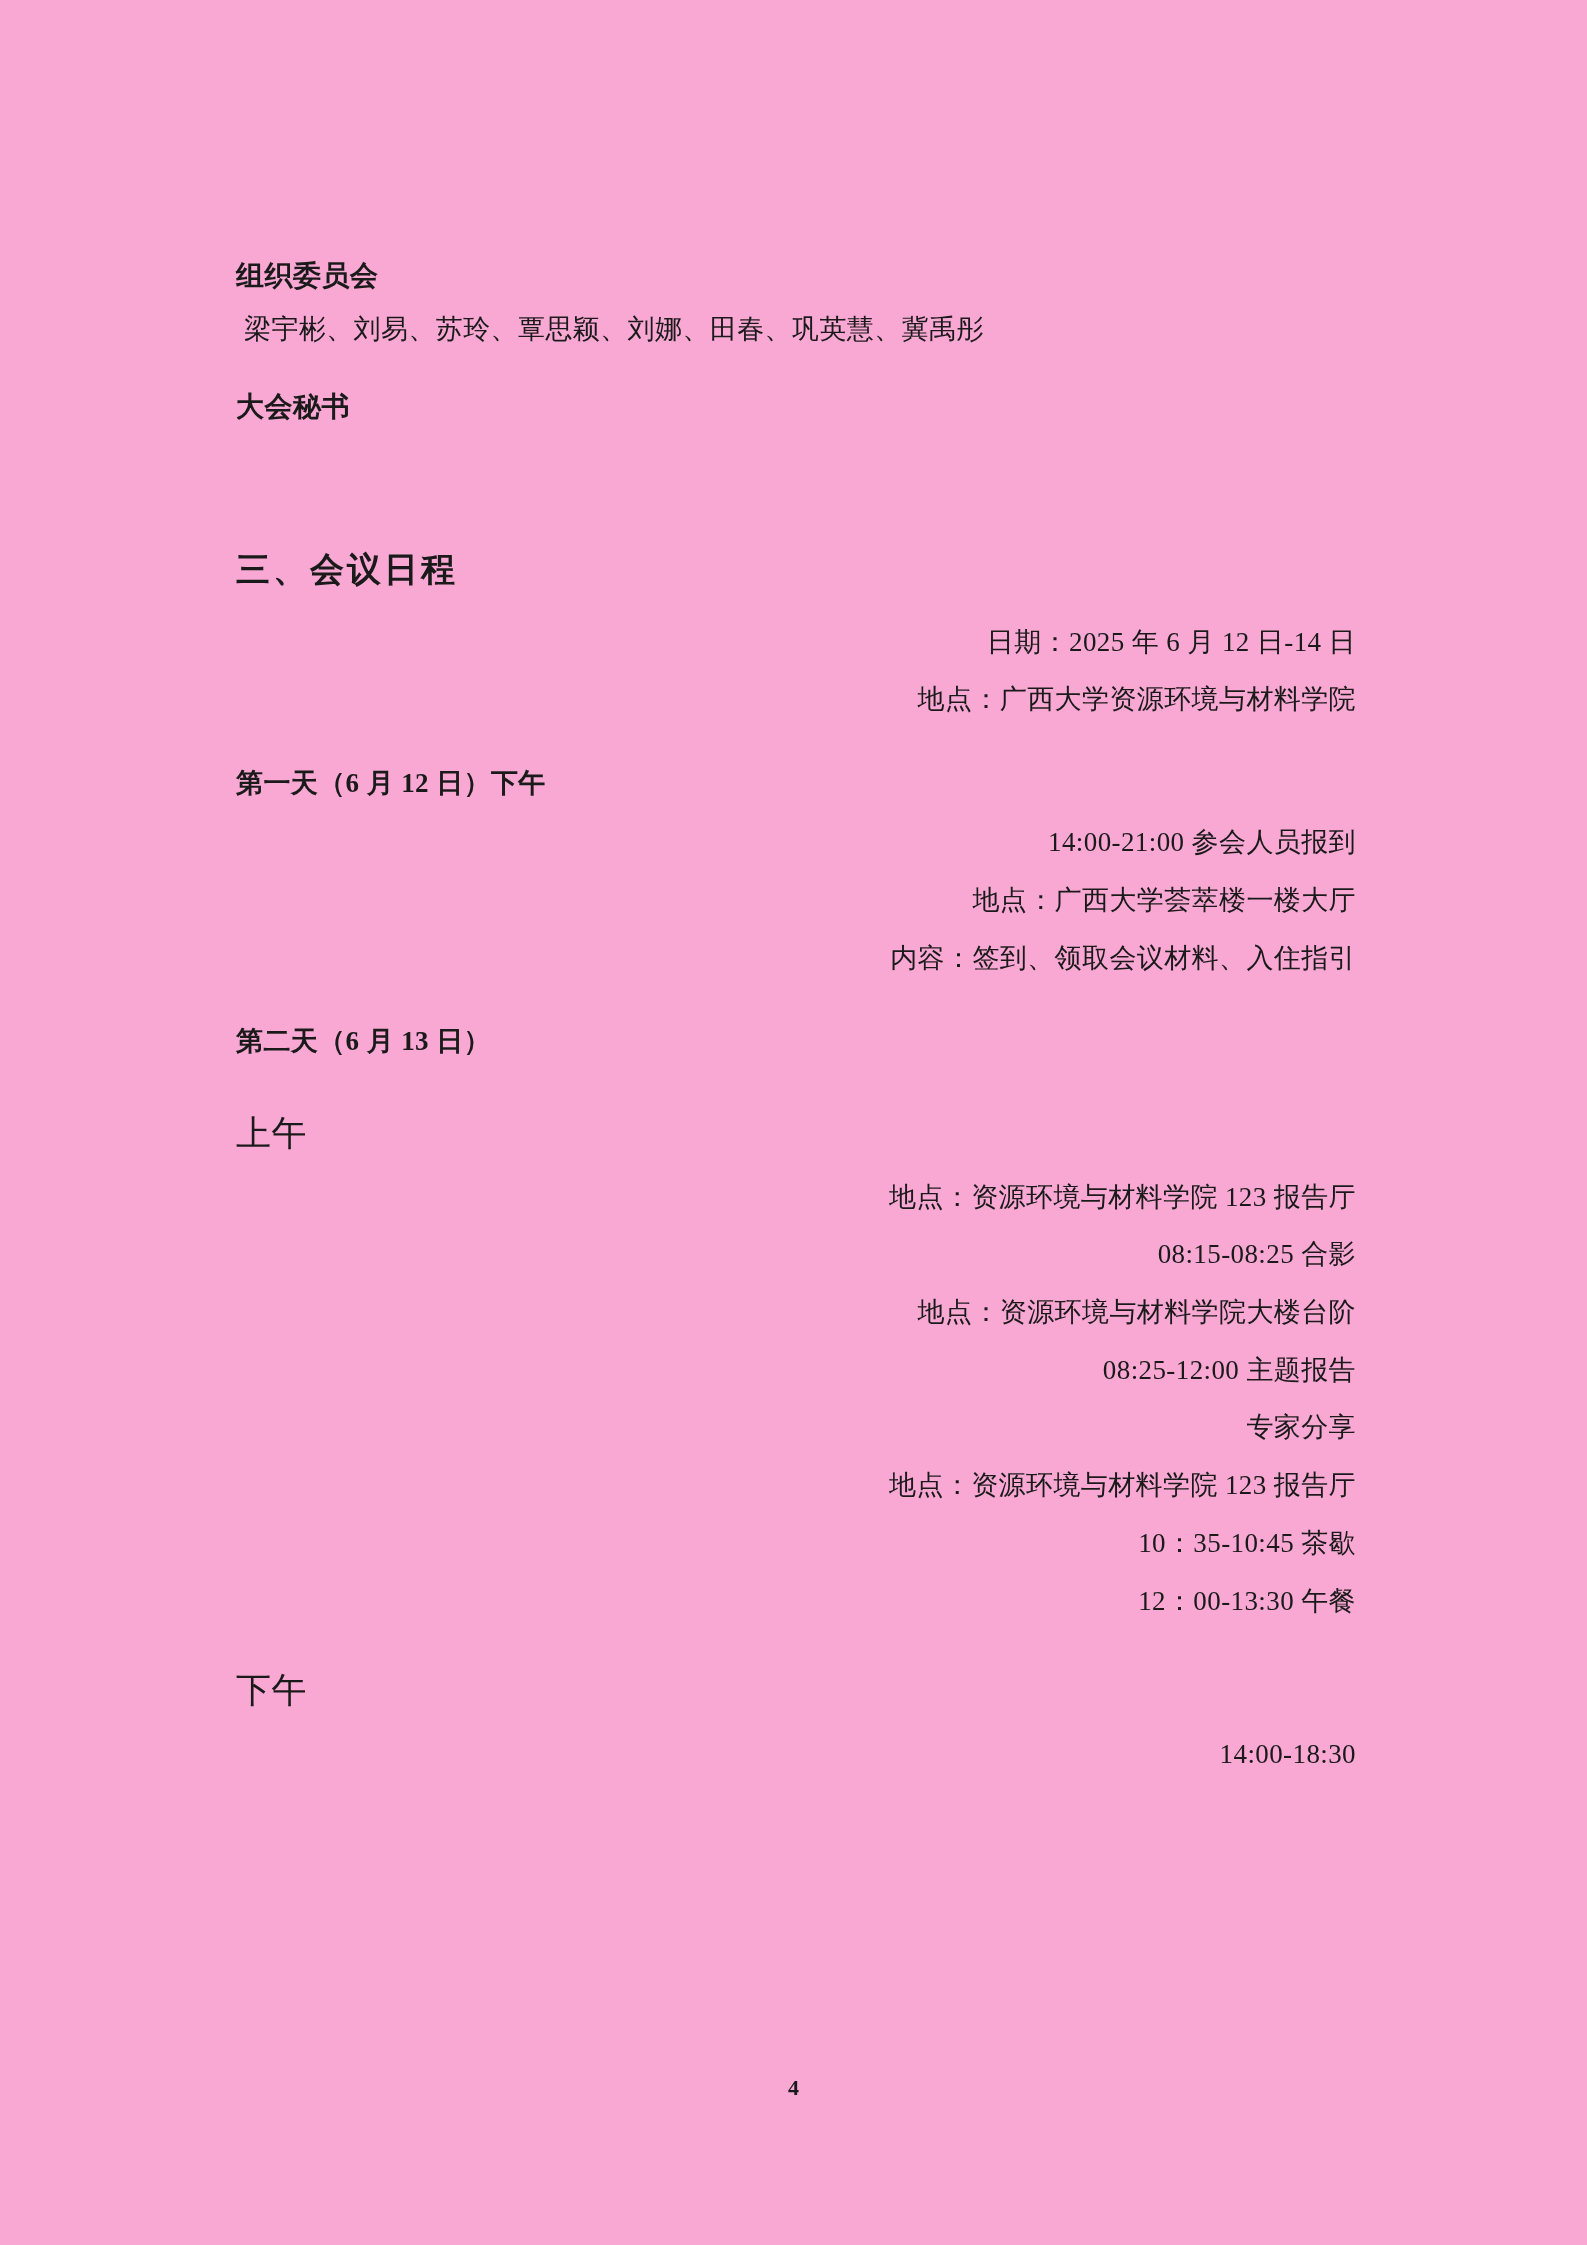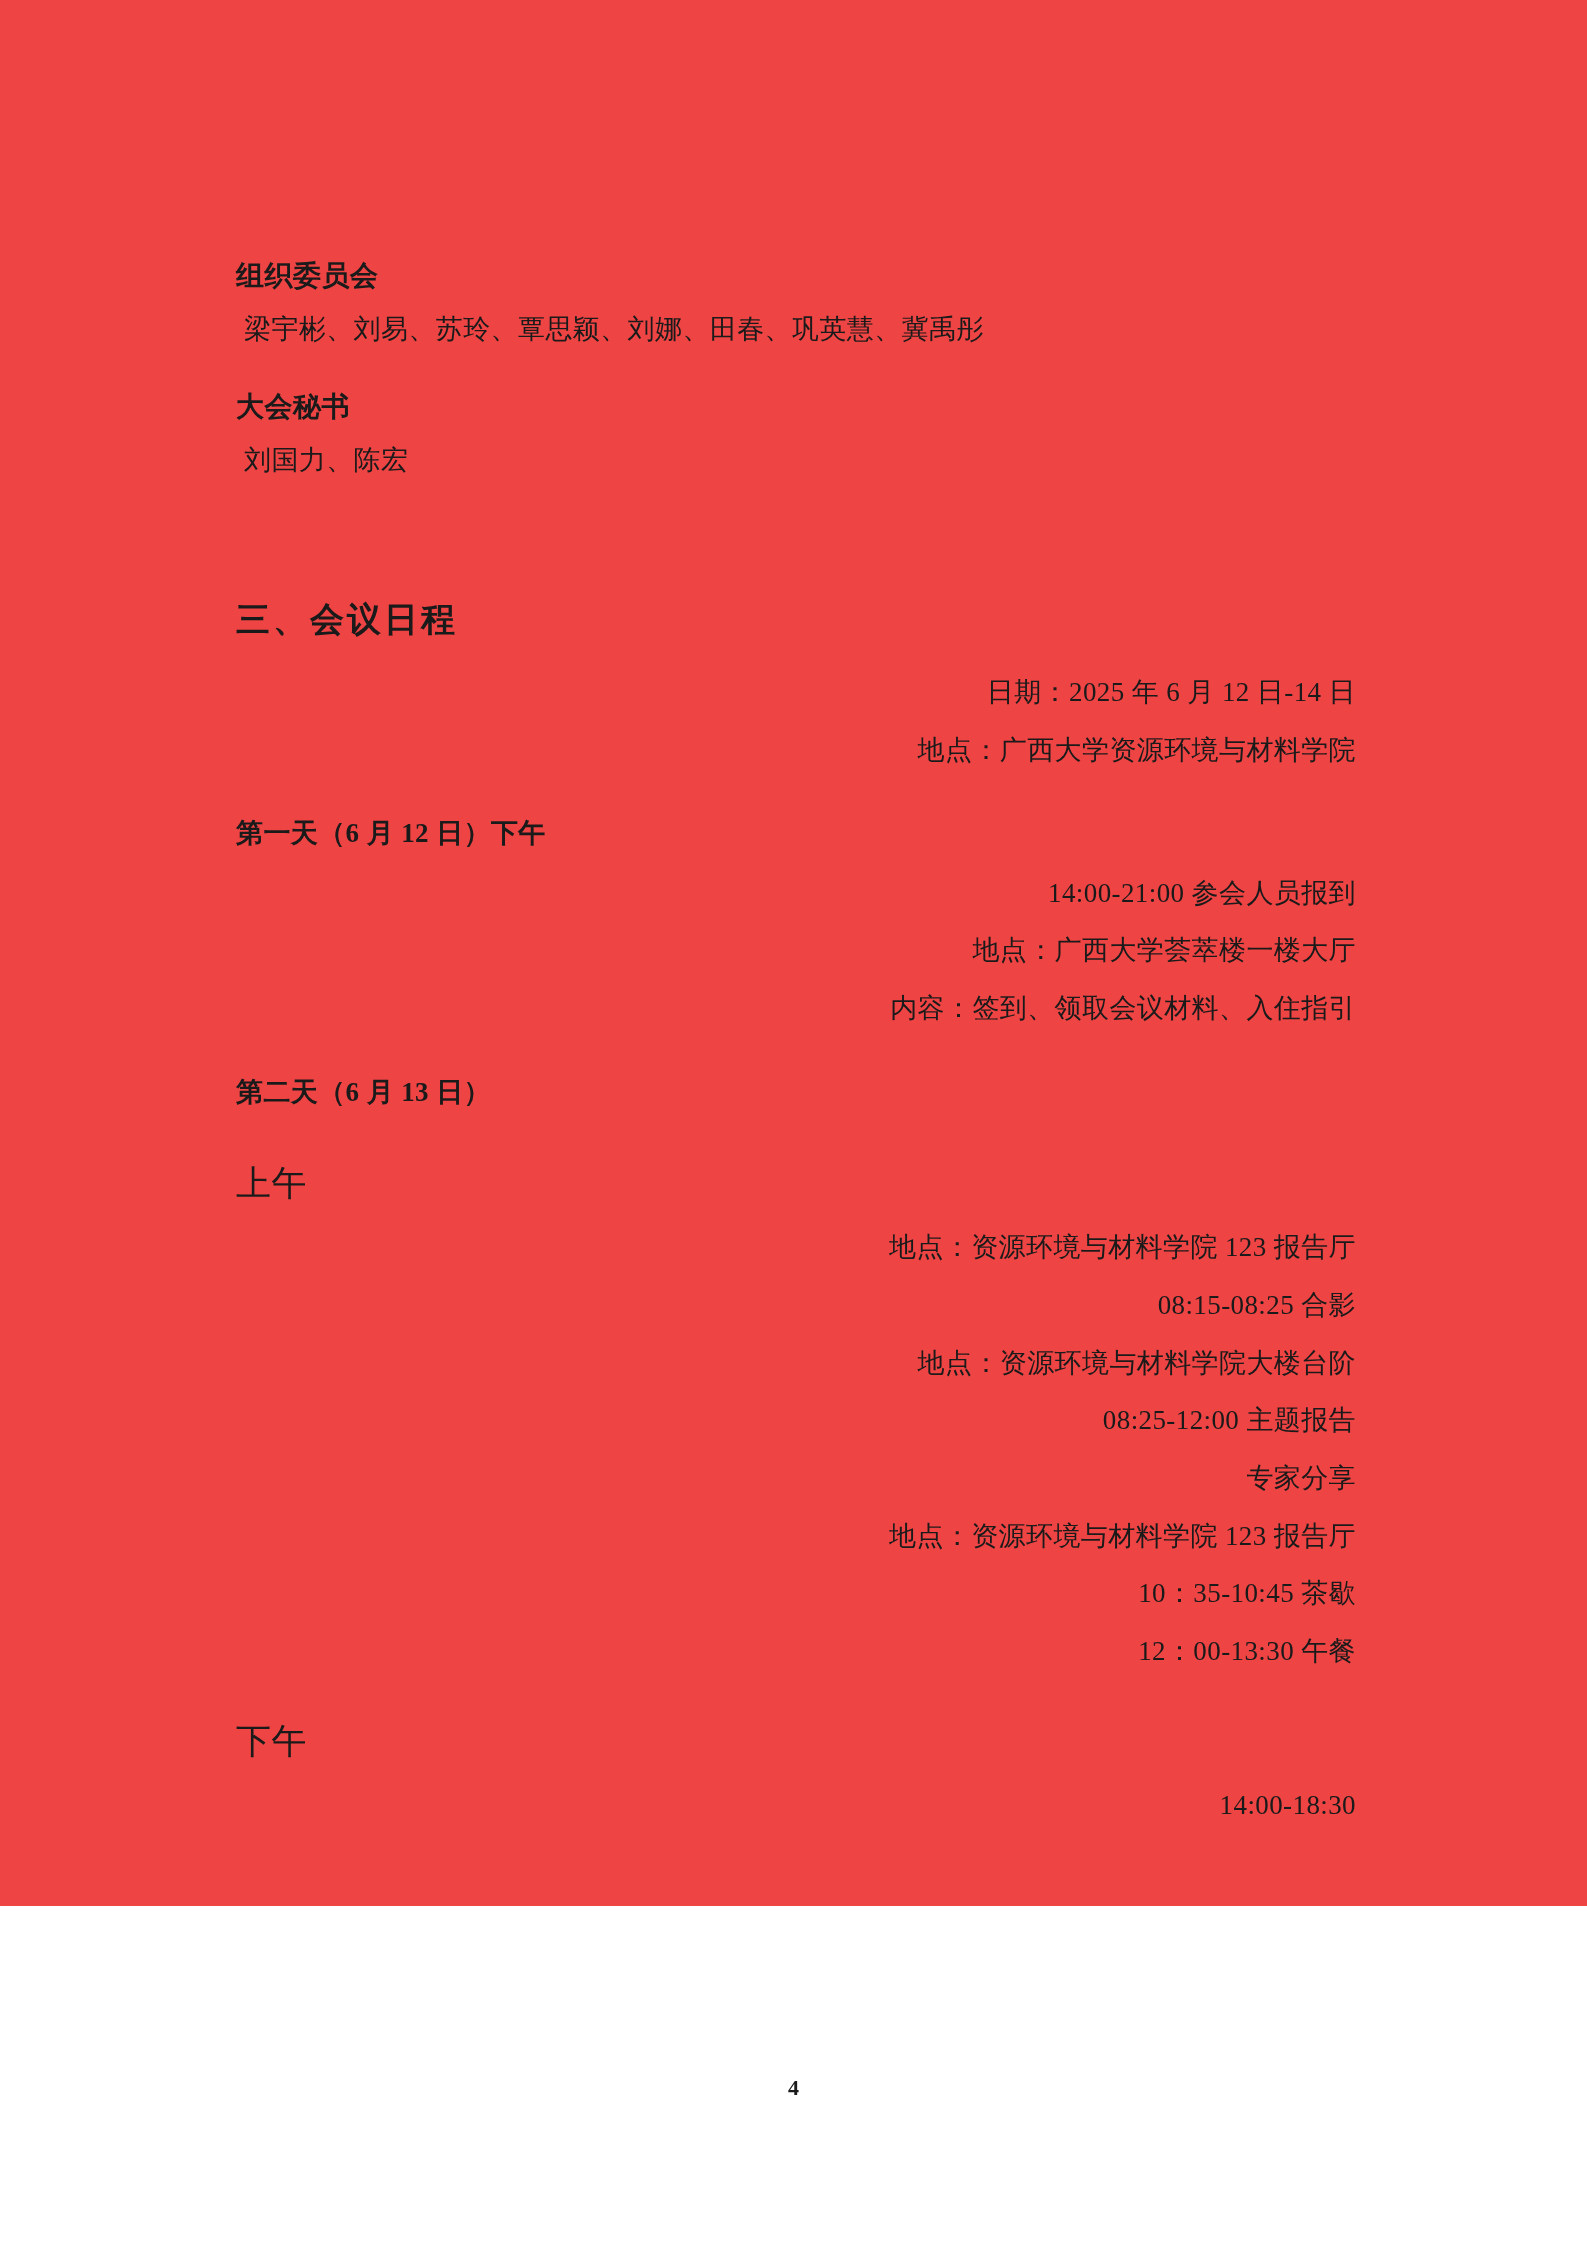--- a/index.html
+++ b/index.html
@@ -13,22 +13,22 @@
     font-family: "Liberation Serif", serif;
     color: #1a1a1a;
     position: relative;
     overflow: hidden;
   }
   .page {
     position: absolute;
     left: 0;
     top: 0;
     width: 1587px;
-    height: 1906px;
-    background: #ef4444;
+    height: 2245px;
+    background: #f9a8d4;
   }
   .content {
     position: absolute;
     left: 236px;
     top: 255px;
     width: 1120px;
   }
   .block {
     margin: 0;
   }
@@ -95,21 +95,20 @@
 
     <div class="block">
       <p class="heading-bold">组织委员会</p>
       <p class="para">梁宇彬、刘易、苏玲、覃思颖、刘娜、田春、巩英慧、冀禹彤</p>
     </div>
 
     <div class="gap-sm"></div>
 
     <div class="block">
       <p class="heading-bold">大会秘书</p>
-      <p class="para">刘国力、陈宏</p>
     </div>
 
     <div class="gap-lg"></div>
 
     <div class="block">
       <p class="section-title">三、会议日程</p>
       <p class="sched-line">日期：2025 年 6 月 12 日-14 日</p>
       <p class="sched-line">地点：广西大学资源环境与材料学院</p>
 
       <div class="gap-sm"></div>

